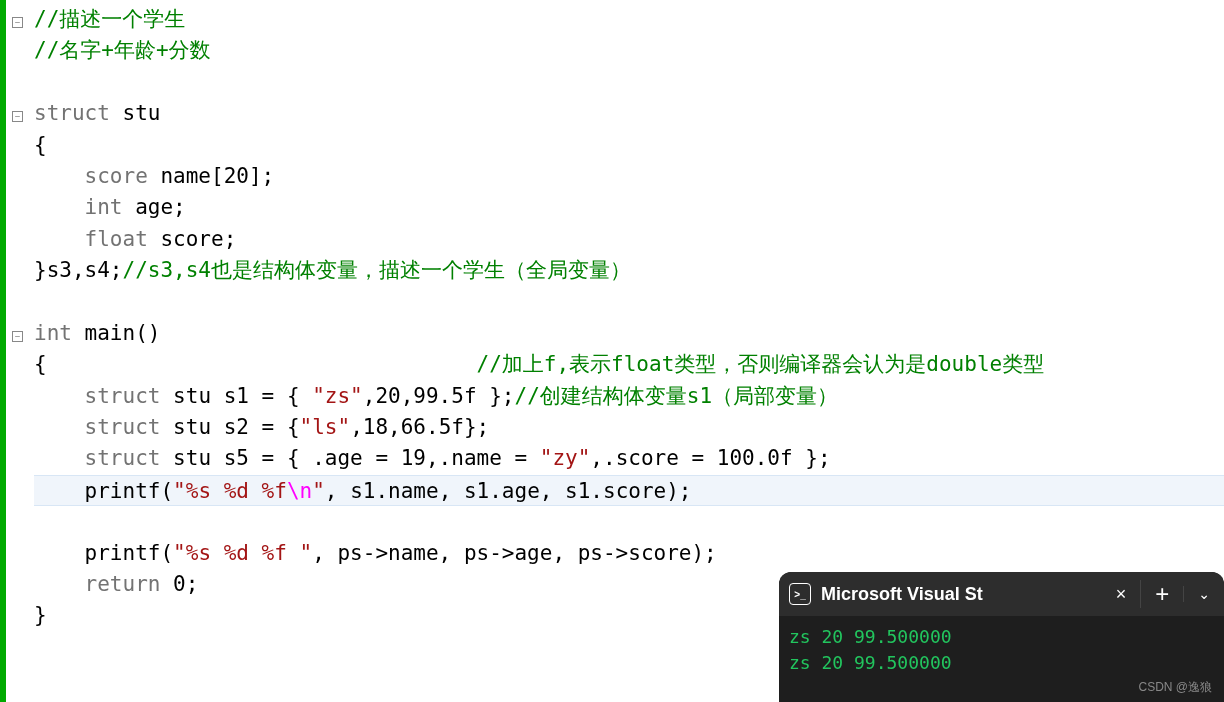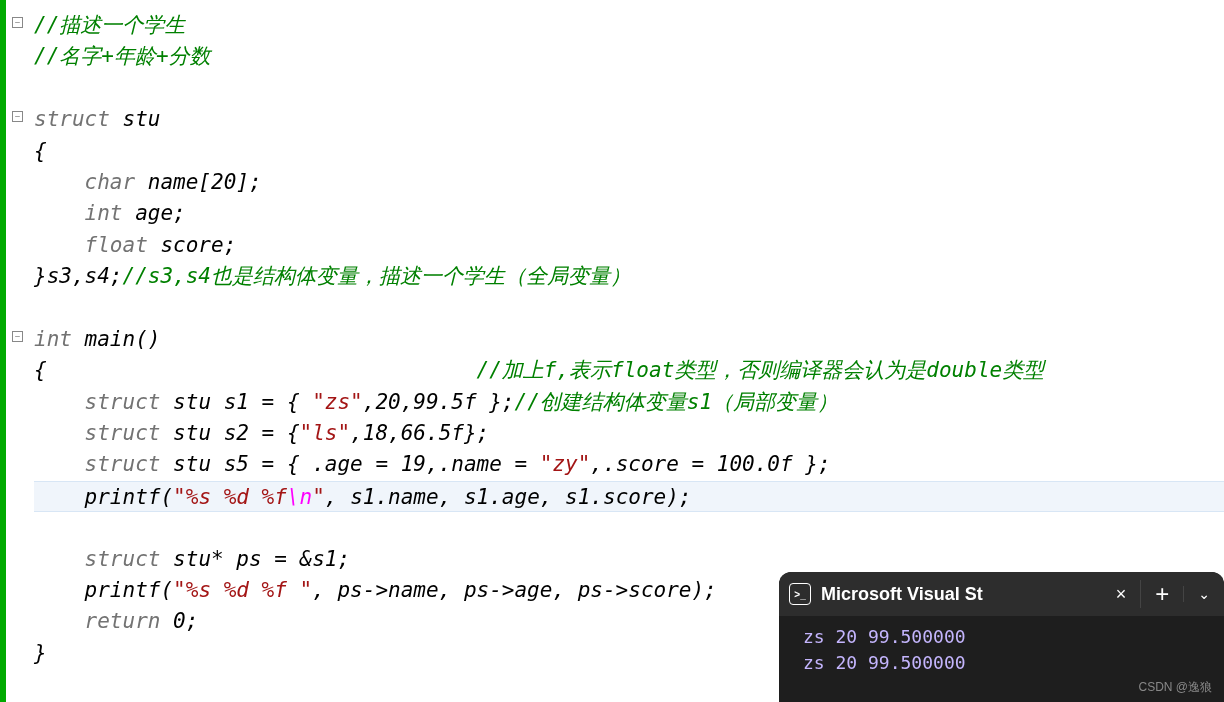--- a/index.html
+++ b/index.html
@@ -1,36 +1,36 @@
 <!DOCTYPE html>
 <html><head>
 <meta charset="utf-8">
 <style>
 * { margin: 0; padding: 0; box-sizing: border-box; }
 body { font-family: "SimSun", "Consolas", monospace; font-size: 21px; background: #fff; position: relative; width: 1224px; height: 702px; overflow: hidden; }
 .editor { display: flex; height: 100%; }
 .gutter { width: 34px; background: #fff; border-left: 6px solid #0a0; padding-top: 10px; }
 .fold-box { width: 11px; height: 11px; border: 1px solid #888; display: inline-block; margin-left: 6px; font-size: 9px; line-height: 8px; text-align: center; color: #888; cursor: pointer; background: #fff; }
 .gutter-line { height: 31.4px; display: flex; align-items: flex-start; padding-top: 7px; }
-.code-area { flex: 1; padding-top: 10px; position: relative; font-style: italic; }
+.code-area { flex: 1; padding-top: 4px; position: relative; }
 .code-line { height: 31.4px; line-height: 31.4px; white-space: pre; font-family: "Consolas", "SimSun", monospace; }
 .comment { color: #008000; }
 .keyword { color: #737373; }
 .type { color: #000000; }
 .string { color: #A31515; }
 .escape { color: #FF00FF; }
 .normal { color: #000; }
 .highlight-line { background: #f0f5fb; border-top: 1px solid #d8e6f5; border-bottom: 1px solid #d8e6f5; }
 .terminal { position: absolute; right: 0; bottom: 0; width: 445px; height: 130px; background: #1e1e1e; border-radius: 12px 12px 0 0; overflow: hidden; }
 .term-tab { background: #2d2d2d; height: 44px; display: flex; align-items: center; color: #fff; font-family: "Segoe UI", sans-serif; font-size: 18px; padding-left: 10px; border-radius: 12px 12px 0 0; }
 .term-icon { width: 22px; height: 22px; border: 1.5px solid #fff; border-radius: 4px; display: flex; align-items: center; justify-content: center; margin-right: 10px; font-size: 10px; font-weight: bold; }
 .term-title { flex: 1; overflow: hidden; white-space: nowrap; font-weight: bold; }
 .term-close { padding: 0 14px; font-size: 18px; cursor: pointer; }
 .term-add { padding: 0 14px; font-size: 24px; font-weight: 300; cursor: pointer; border-left: 1px solid #444; }
-.term-body { padding: 8px 24px; color: #c4b5fd; font-family: "Consolas", monospace; font-size: 18px; line-height: 26px; }
+.term-body { padding: 8px 10px; color: #22c55e; font-family: "Consolas", monospace; font-size: 18px; line-height: 26px; }
 .watermark { position: absolute; right: 12px; bottom: 6px; color: #888; font-size: 12px; font-family: sans-serif; margin-top: 8px; }
 </style>
 </head>
 <body>
 
 <div class="editor">
   <div class="gutter">
     <div class="gutter-line">
         <span class="fold-box">−</span>
       </div>
@@ -58,33 +58,32 @@
     <div class="gutter-line"></div>
     <div class="gutter-line"></div>
     <div class="gutter-line"></div>
   </div>
   <div class="code-area">
     <div class="code-line"><span class="comment">//描述一个学生</span></div>
     <div class="code-line"><span class="comment">//名字+年龄+分数</span></div>
     <div class="code-line"></div>
     <div class="code-line"><span class="keyword">struct</span> <span class="type">stu</span></div>
     <div class="code-line"><span class="normal">{</span></div>
-    <div class="code-line">    <span class="keyword">char</span><span class="normal"> name[20];</span></div>
+    <div class="code-line">    <span class="keyword">score</span><span class="normal"> name[20];</span></div>
     <div class="code-line">    <span class="keyword">int</span><span class="normal"> age;</span></div>
     <div class="code-line">    <span class="keyword">float</span><span class="normal"> score;</span></div>
     <div class="code-line"><span class="normal">}s3,s4;</span><span class="comment">//s3,s4也是结构体变量，描述一个学生（全局变量）</span></div>
     <div class="code-line"></div>
     <div class="code-line"><span class="keyword">int</span><span class="normal"> main()</span></div>
     <div class="code-line"><span class="normal">{                                  </span><span class="comment">//加上f,表示float类型，否则编译器会认为是double类型</span></div>
     <div class="code-line">    <span class="keyword">struct</span> <span class="type">stu</span><span class="normal"> s1 = { </span><span class="string">"zs"</span><span class="normal">,20,99.5f };</span><span class="comment">//创建结构体变量s1（局部变量）</span></div>
     <div class="code-line">    <span class="keyword">struct</span> <span class="type">stu</span><span class="normal"> s2 = {</span><span class="string">"ls"</span><span class="normal">,18,66.5f};</span></div>
     <div class="code-line">    <span class="keyword">struct</span> <span class="type">stu</span><span class="normal"> s5 = { .age = 19,.name = </span><span class="string">"zy"</span><span class="normal">,.score = 100.0f };</span></div>
     <div class="code-line highlight-line">    <span class="normal">printf(</span><span class="string">"%s %d %f</span><span class="escape">\n</span><span class="string">"</span><span class="normal">, s1.name, s1.age, s1.score);</span></div>
     <div class="code-line"></div>
-    <div class="code-line">    <span class="keyword">struct</span> <span class="type">stu</span><span class="normal">* ps = &amp;s1;</span></div>
     <div class="code-line">    <span class="normal">printf(</span><span class="string">"%s %d %f "</span><span class="normal">, ps-&gt;name, ps-&gt;age, ps-&gt;score);</span></div>
     <div class="code-line">    <span class="keyword">return</span><span class="normal"> 0;</span></div>
     <div class="code-line"><span class="normal">}</span></div>
   </div>
 </div>
 
 <div class="terminal">
   <div class="term-tab">
     <span class="term-icon">&gt;_</span>
     <span class="term-title">Microsoft Visual St</span>

